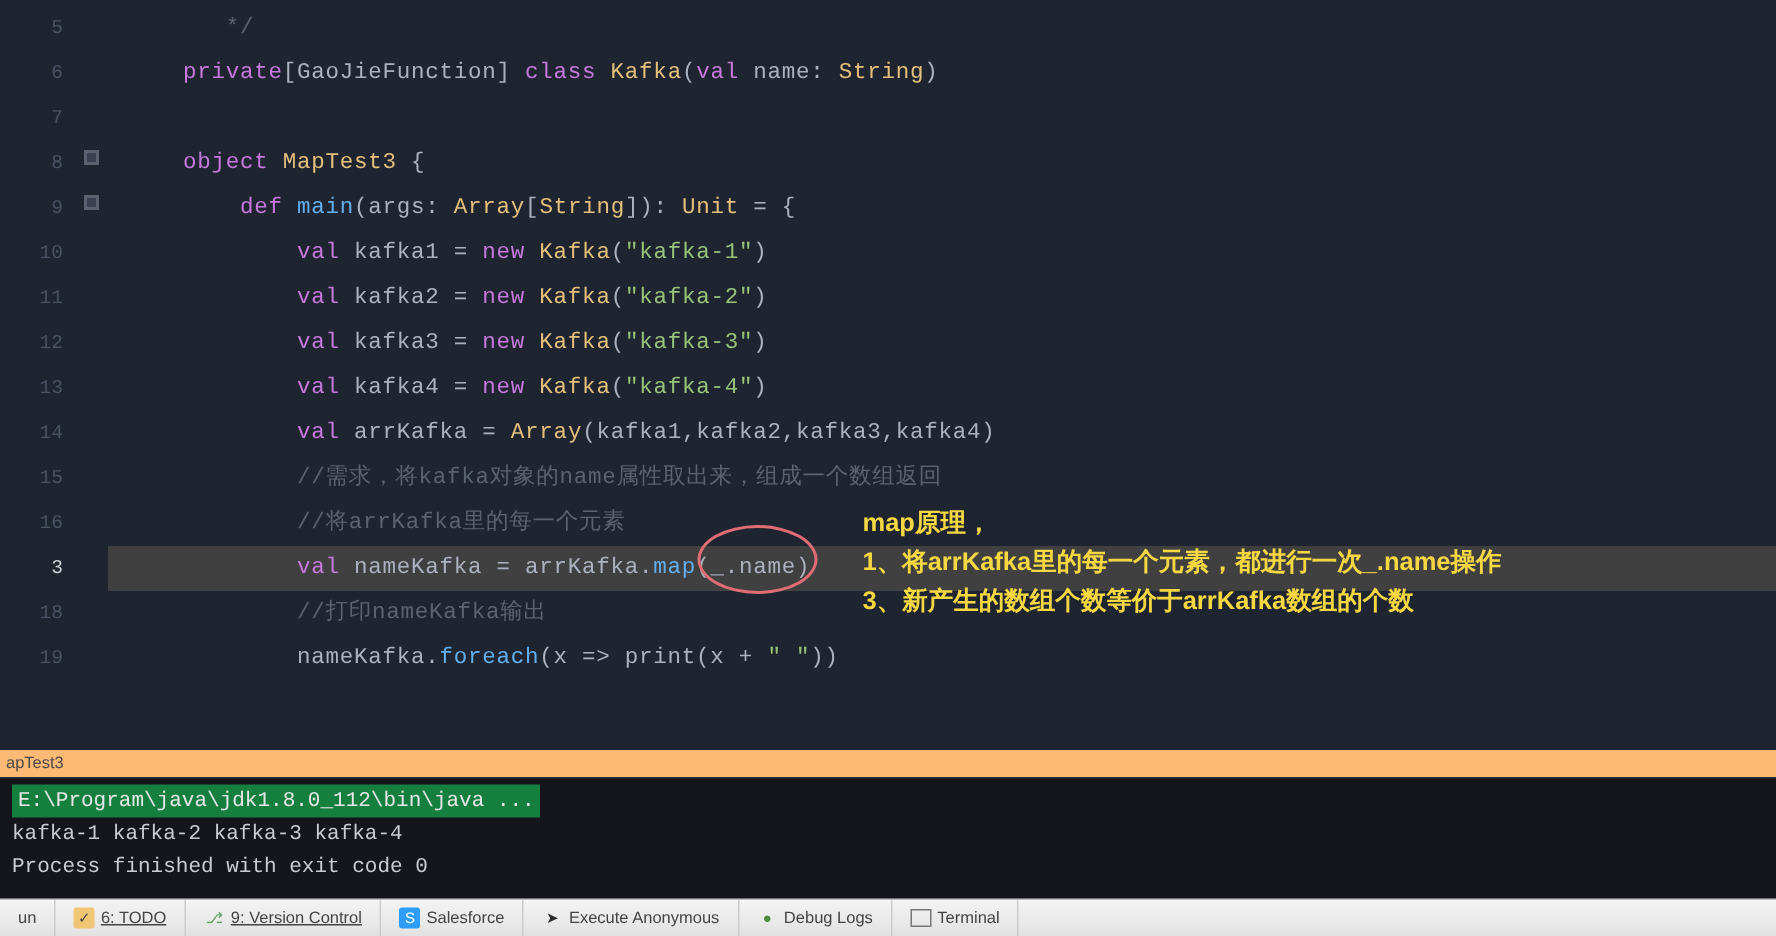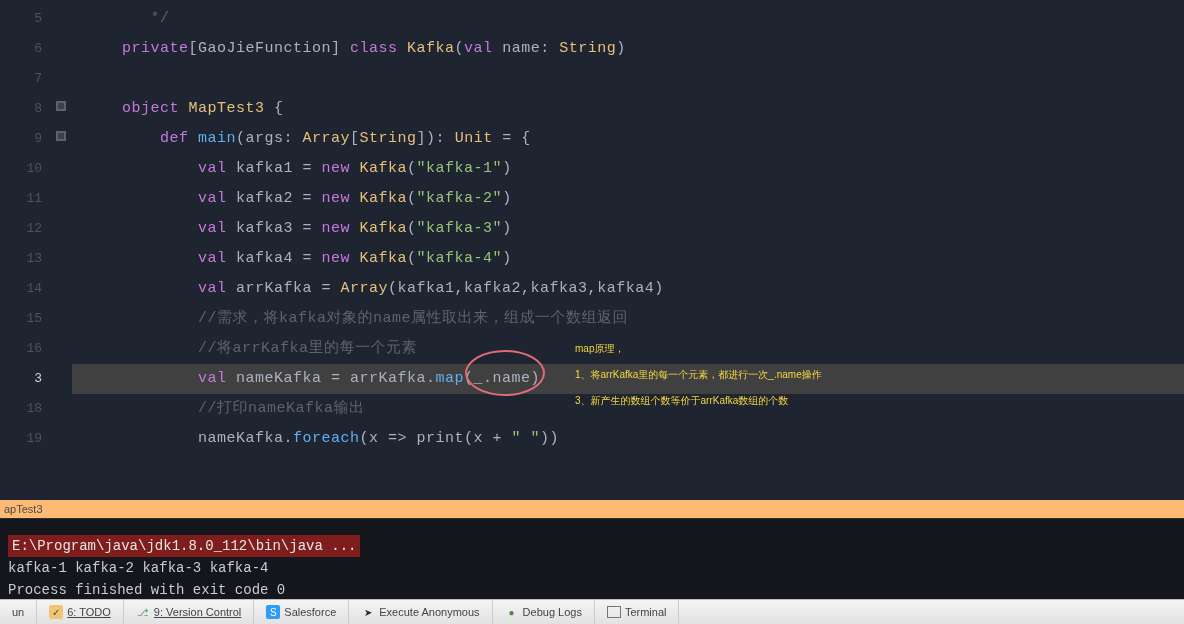--- a/index.html
+++ b/index.html
@@ -72,49 +72,49 @@
     border: 2px solid #e06c75;
     border-radius: 50%;
     width: 76px;
     height: 42px;
     pointer-events: none;
   }
   .annotation-box {
     position: absolute;
     color: #f5d742;
     font-family: "Microsoft YaHei", sans-serif;
-    font-size: 10px;
+    font-size: 17px;
     line-height: 26px;
     white-space: nowrap;
     pointer-events: none;
+    font-weight: bold;
   }
   .tab-label {
     height: 18px;
     background: #fdba74;
     color: #4a4a4a;
     font-size: 11px;
     padding-left: 4px;
     line-height: 18px;
     font-family: sans-serif;
   }
   .console {
     background: #14161c;
     color: #c8cbd0;
     height: 72px;
     padding: 4px 8px;
     font-size: 14px;
     line-height: 22px;
     border-top: 1px solid #2a2e38;
   }
   .console .cmdline {
-    background: #7f1d1d;
+    background: #15803d;
     color: #e6e6e6;
     padding: 0 4px;
     display: inline-block;
-    margin-top: 12px;
   }
   .bottom-bar {
     height: 24px;
     background: linear-gradient(#f4f4f4,#e2e2e2);
     border-top: 1px solid #bfbfbf;
     display: flex;
     align-items: center;
     font-family: sans-serif;
     font-size: 11px;
     color: #444;

